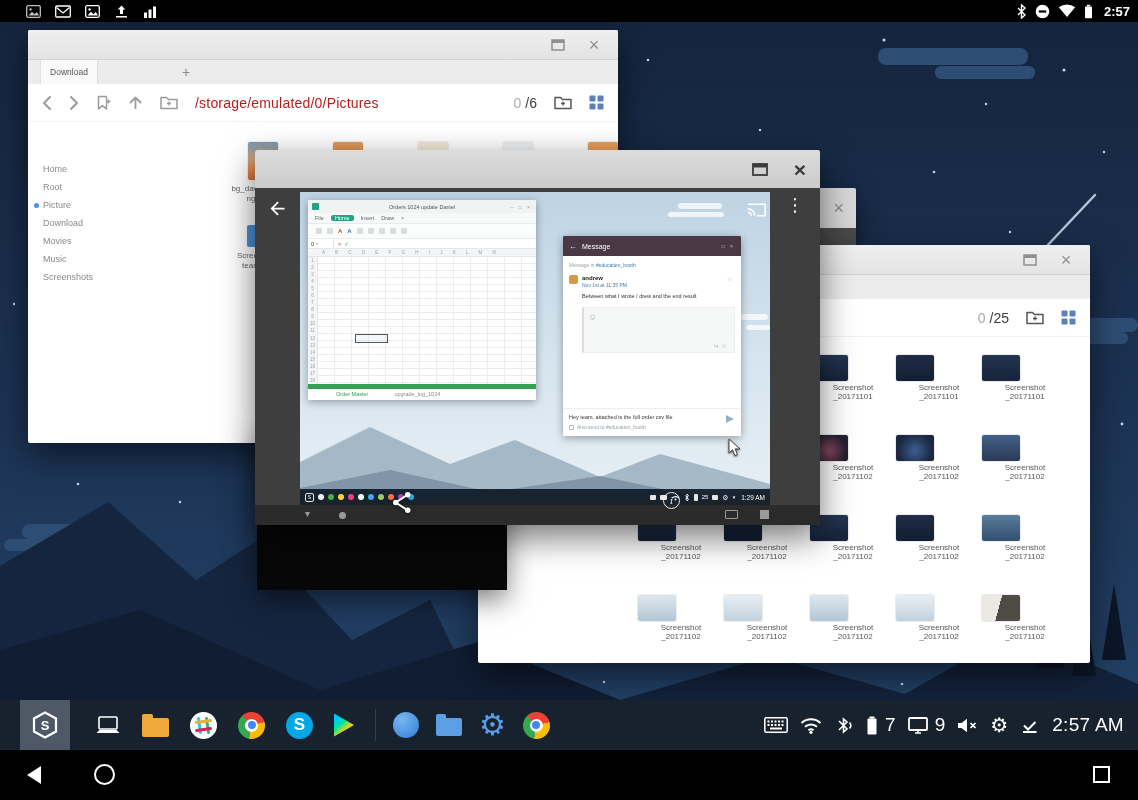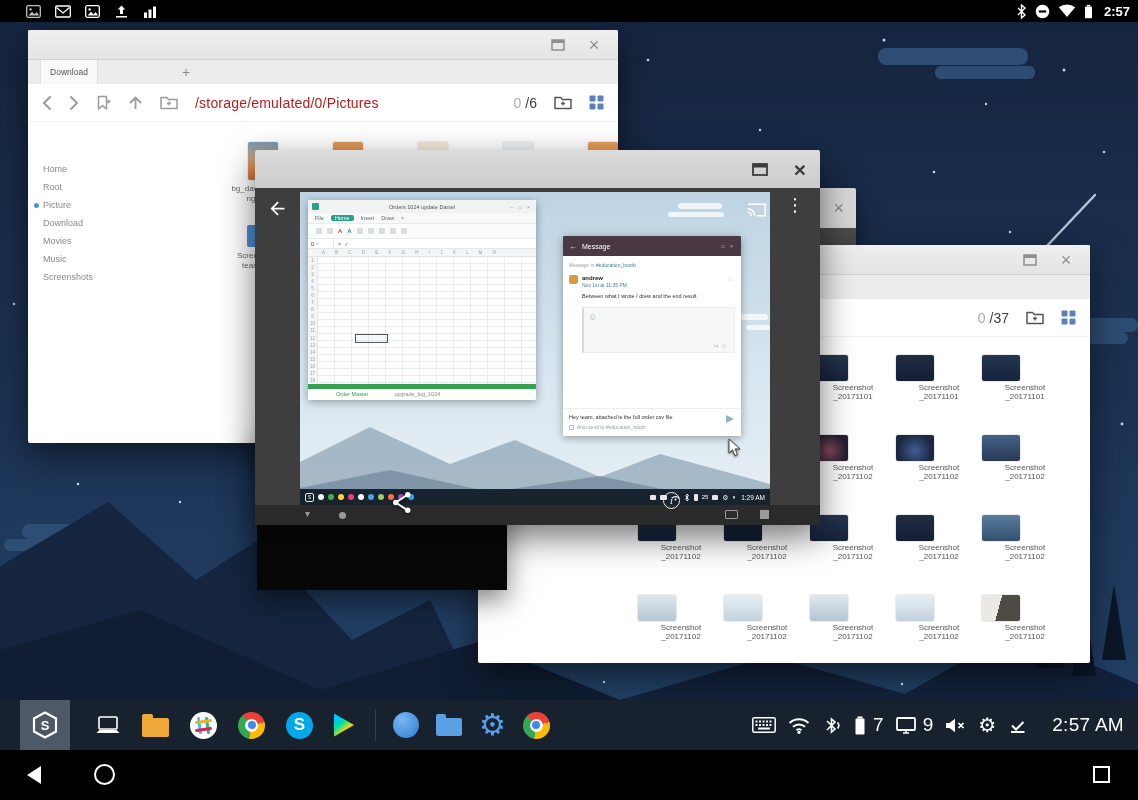--- a/index.html
+++ b/index.html
@@ -170,21 +170,21 @@
   .sl4{left:5px;top:16px;width:17px;height:3px;background:#e01e5a;transform:rotate(-8deg)}
   .chrome{width:27px;height:27px;border-radius:50%;background:conic-gradient(from -45deg,#ea4335 0 120deg,#fbbc05 120deg 235deg,#34a853 235deg 360deg);position:relative}
   .chrome::before{content:"";position:absolute;left:7px;top:7px;width:13px;height:13px;border-radius:50%;background:#fff}
   .chrome::after{content:"";position:absolute;left:9.5px;top:9.5px;width:8px;height:8px;border-radius:50%;background:#4285f4}
   .skype{width:27px;height:27px;border-radius:50%;background:#00a8e8;color:#fff;font-size:17px;font-weight:bold;display:flex;align-items:center;justify-content:center;padding-bottom:1px}
   .play{width:20px;height:23px;background:linear-gradient(140deg,#00c3ff 15%,#00e3a0 40%,#ffd500 65%,#ff4b4b 90%);clip-path:polygon(0 0,100% 50%,0 100%)}
   .bluecircle{width:26px;height:26px;border-radius:50%;background:radial-gradient(circle at 35% 30%,#79b7f0,#2f7cd6)}
   .gear-b{font-size:30px;line-height:26px;color:#55a0e8}
   #tray{margin-left:auto;display:flex;align-items:center;gap:12px;padding-right:14px;color:#fff}
   .tray-num{font-size:19px;margin-left:-5px}
-  #tray-time{font-size:19px;letter-spacing:.3px;margin-left:13px}
+  #tray-time{font-size:19px;letter-spacing:.3px;margin-left:1px}
   .gear-w{font-size:20px;line-height:1;color:#fff}
 
   
   #navbar{position:absolute;left:0;top:750px;width:100%;height:50px;background:#000;z-index:60}
   #nav-back{position:absolute;left:24px;top:14px}
   #nav-home{position:absolute;left:94px;top:14px;width:21px;height:21px;border:2.5px solid #fff;border-radius:50%}
   #nav-recents{position:absolute;right:28px;top:16px;width:17px;height:17px;border:2.5px solid #fff}
 </style>
 </head>
 <body>
@@ -439,21 +439,21 @@
           </svg>
         </span>
       <span>
           <svg width="15" height="16">
             <path d="M7.5 14 V3" stroke="#9b9b9b" stroke-width="1.8"></path>
             <polyline points="2.5,7.5 7.5,2.5 12.5,7.5" fill="none" stroke="#9b9b9b" stroke-width="1.8" stroke-linecap="round" stroke-linejoin="round"></polyline>
           </svg>
         </span>
       <span class="fm-path pathshift">/storage/emulated/0/Pictures/</span>
       <span class="sp"></span>
-      <span class="fm-count"><span class="c-sel">0</span><span class="c-tot">/37</span></span>
+      <span class="fm-count"><span class="c-sel">0</span><span class="c-tot">/25</span></span>
       <span>
           <svg width="18" height="15">
             <path d="M1 2.5 h5.5 l2 2 H17 V13.5 H1 Z" fill="none" stroke="#555" stroke-width="1.5" stroke-linejoin="round"></path>
             <path d="M9 6.5 v4 M7 8.5 h4" stroke="#555" stroke-width="1.3"></path>
           </svg>
         </span>
       <span>
           <svg width="15" height="15">
             <g fill="#5b82b8">
               <rect x="0.5" y="0.5" width="6" height="6" rx="1"></rect>

